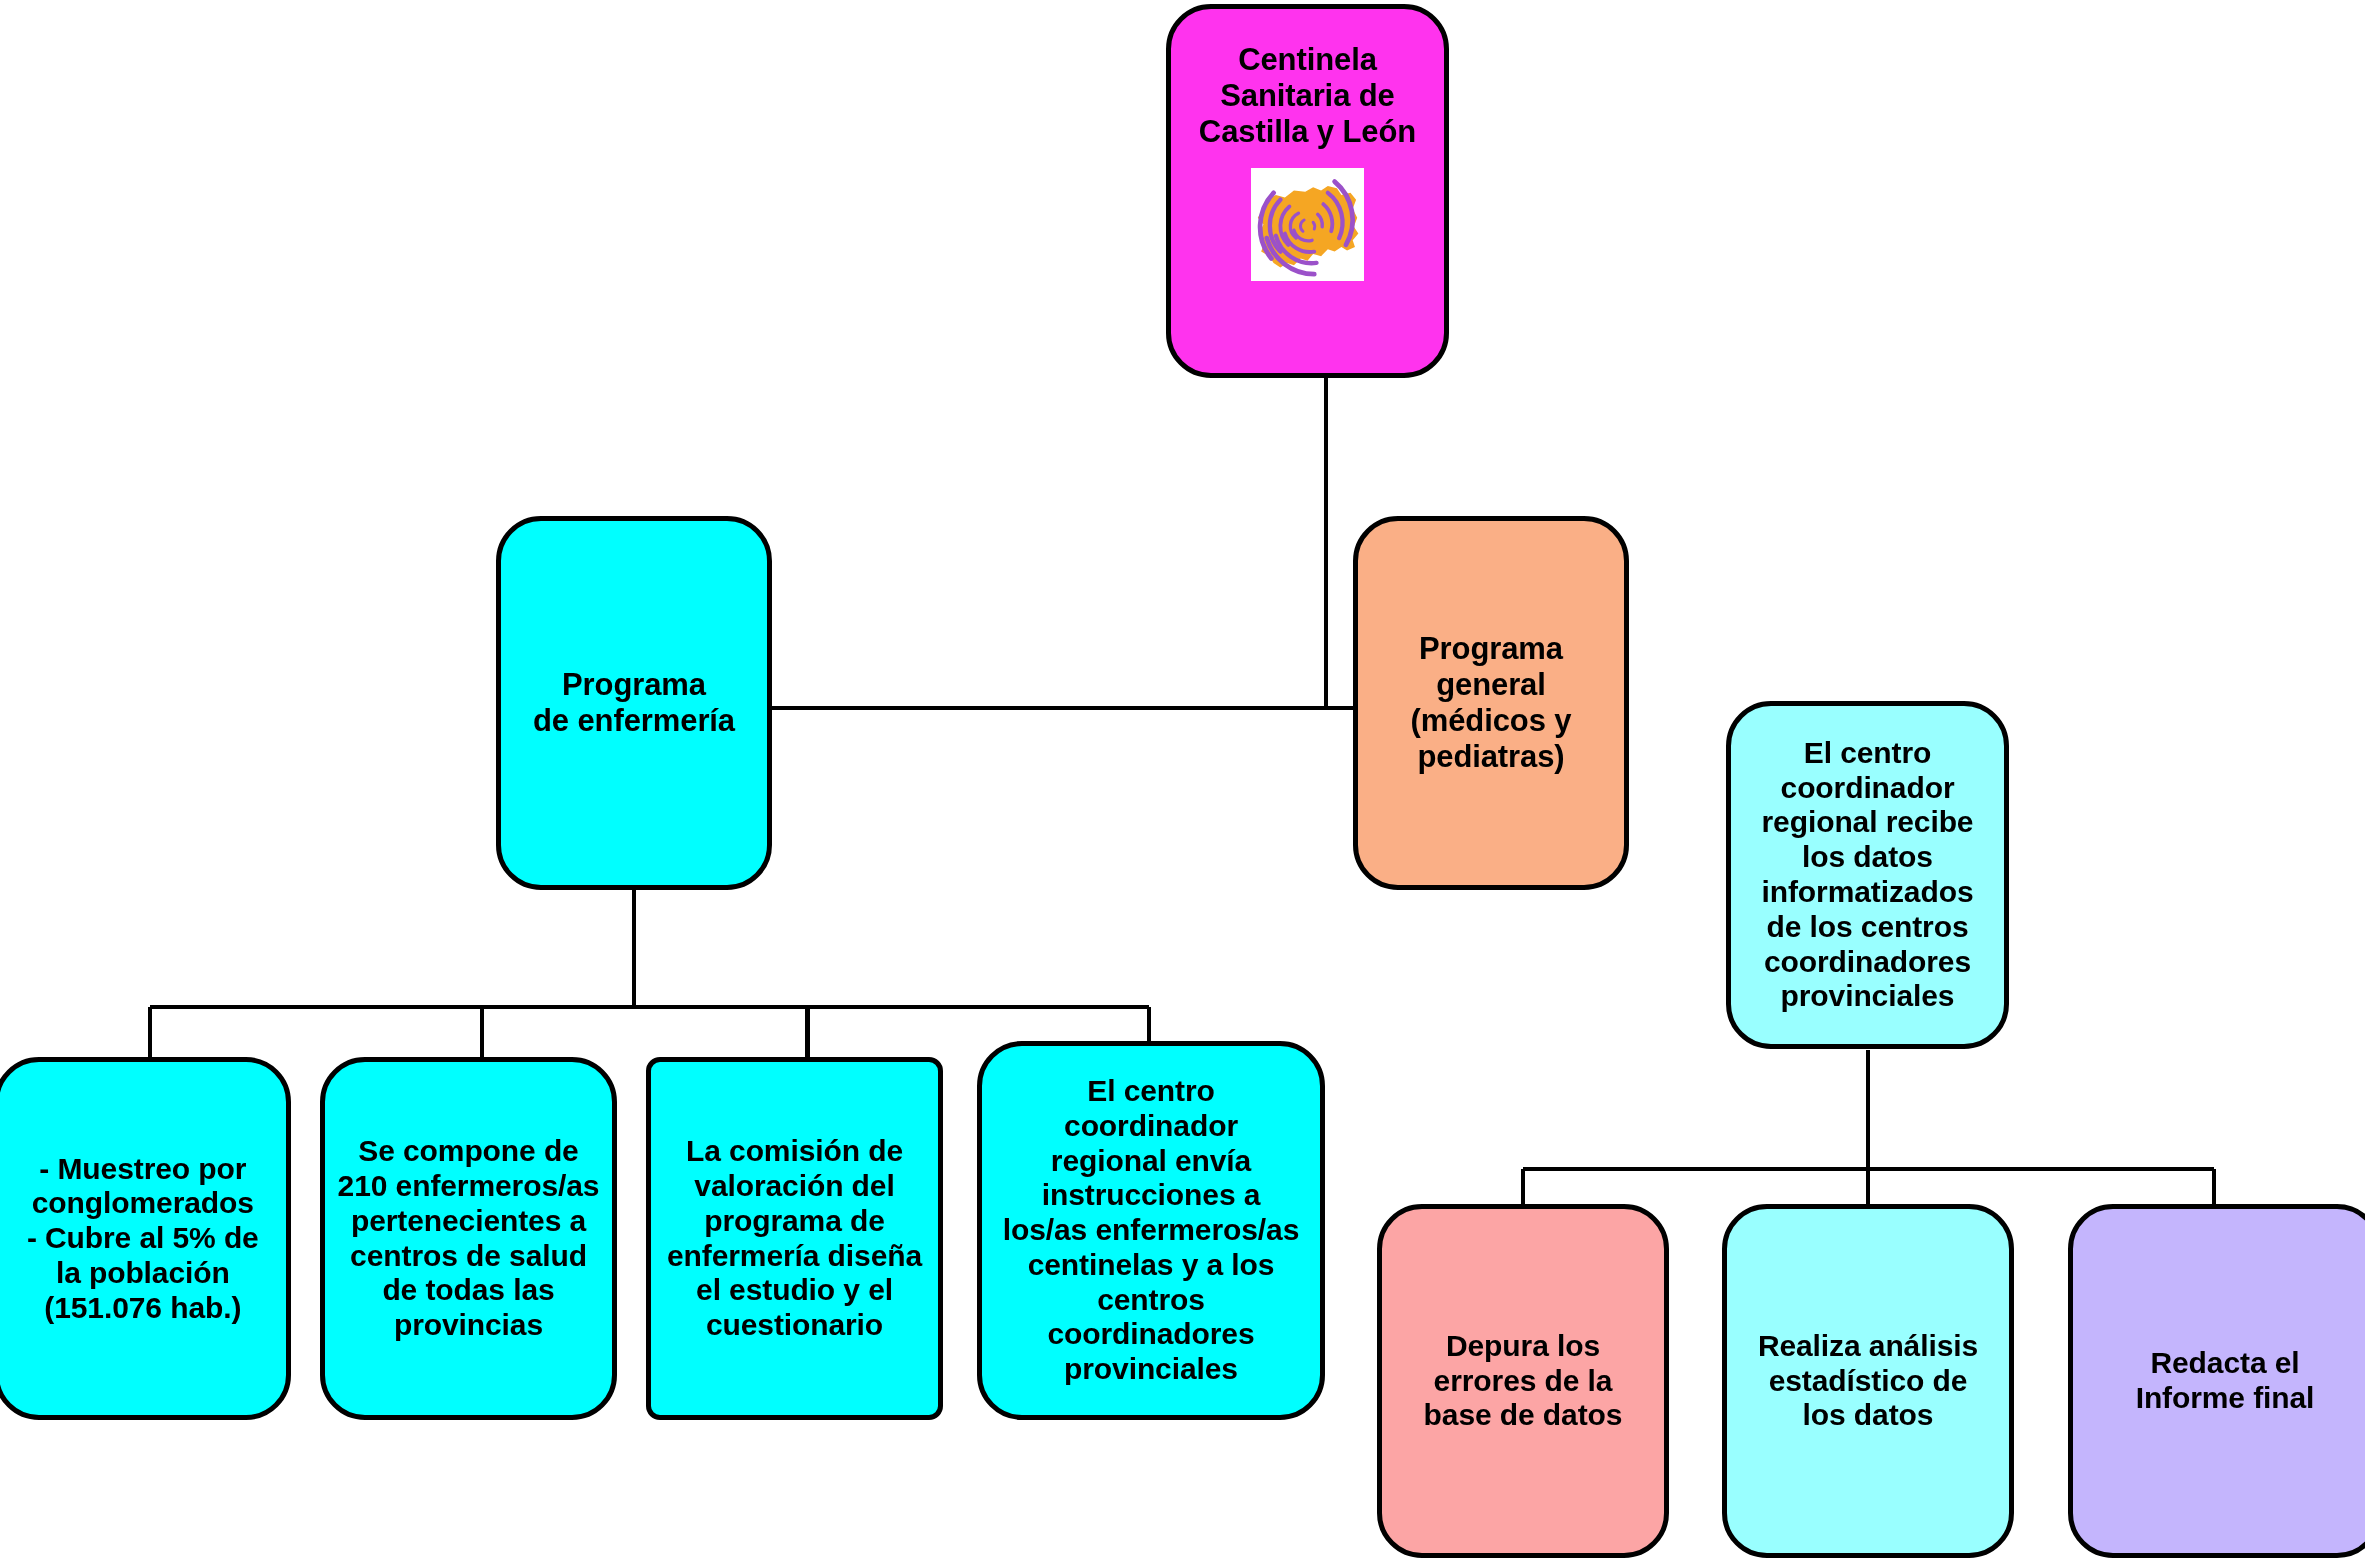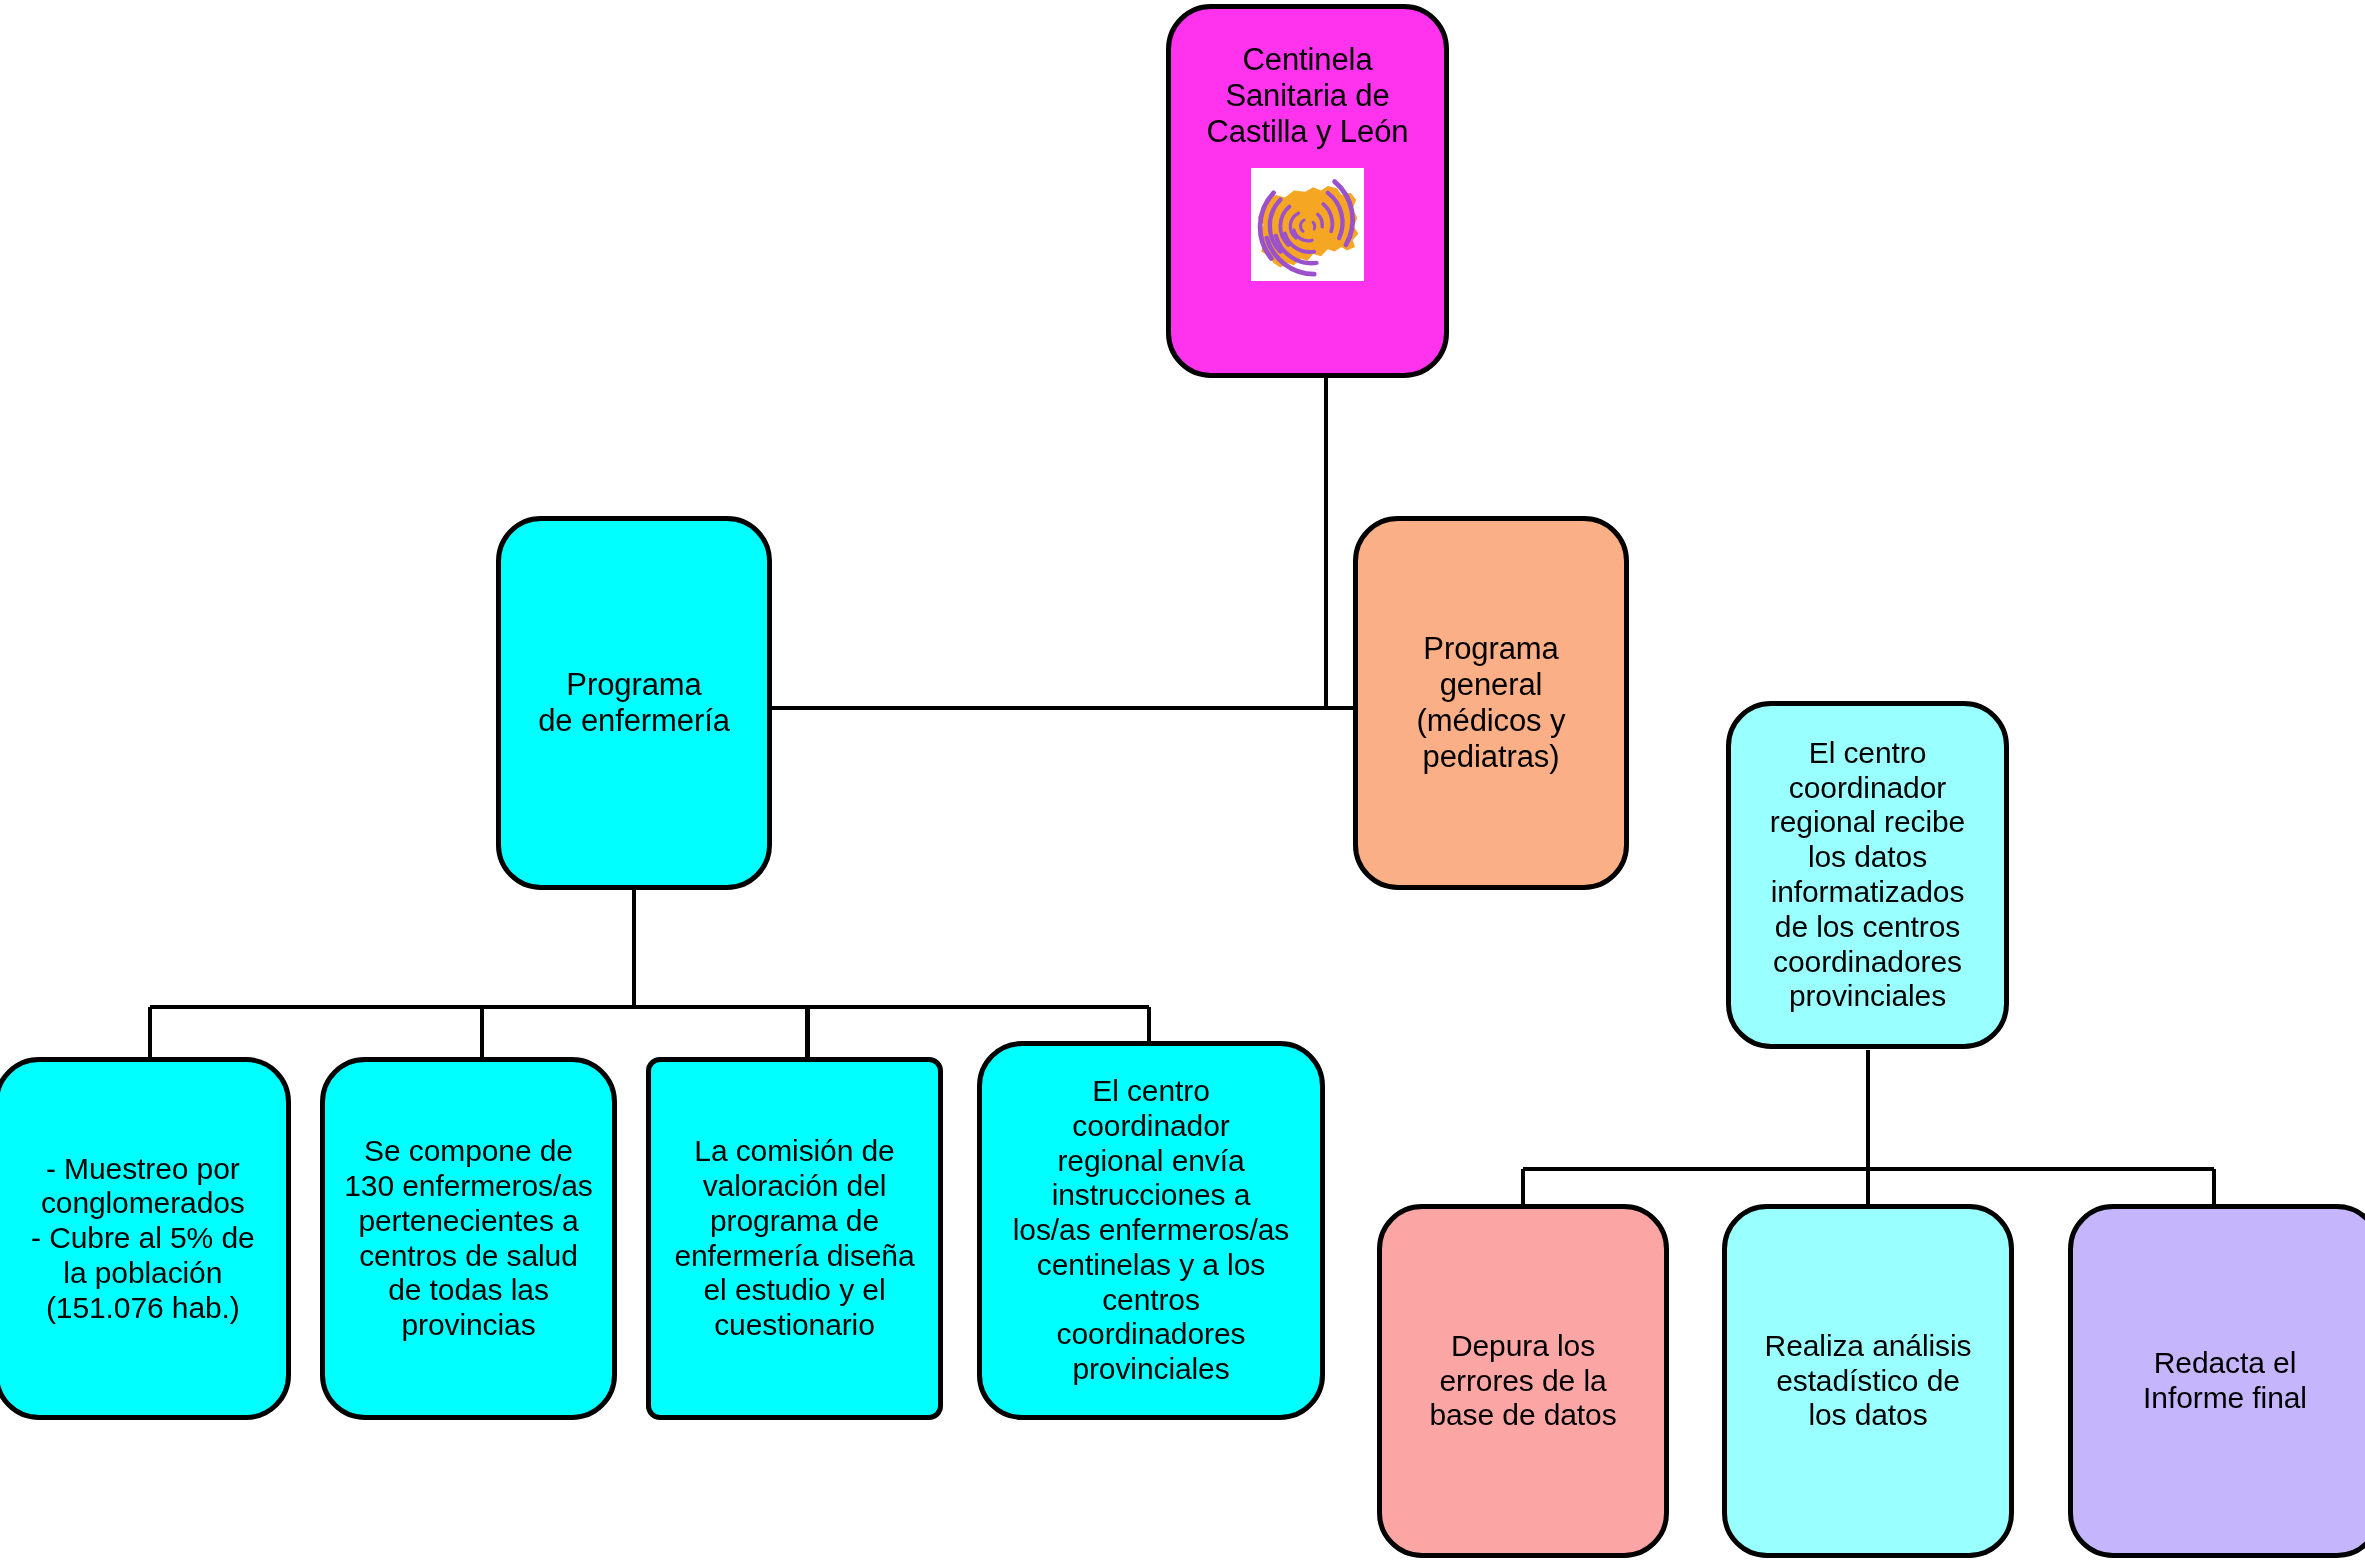--- a/index.html
+++ b/index.html
@@ -31,21 +31,21 @@
   .node {
     position: absolute;
     box-sizing: border-box;
     border: 5px solid #000000;
     border-radius: 45px;
     display: flex;
     align-items: center;
     justify-content: center;
     text-align: center;
     color: #000000;
-    font-weight: normal;
+    font-weight: bold;
     line-height: 1.16;
     letter-spacing: -0.1px;
     padding: 17px 7px;
     z-index: 5;
   }
   .node .label {
     white-space: pre-line;
     display: block;
     width: 100%;
   }
@@ -149,21 +149,21 @@
   <div class="node" id="node-muestreo" style="left: -5.7px; top: 1057px; width: 297px; height: 363px; background: rgb(0, 255, 255); font-size: 30px;">
     <span class="label">- Muestreo por
 conglomerados
 - Cubre al 5% de
 la población
 (151.076 hab.)</span>
   </div>
 
   <div class="node" id="node-130-enfermeros" style="left: 320px; top: 1057px; width: 297px; height: 363px; background: rgb(0, 255, 255); font-size: 30px;">
     <span class="label">Se compone de
-130 enfermeros/as
+210 enfermeros/as
 pertenecientes a
 centros de salud
 de todas las
 provincias</span>
   </div>
 
   <div class="node" id="node-comision-valoracion" style="left: 646px; top: 1057px; width: 297px; height: 363px; background: rgb(0, 255, 255); font-size: 30px; border-radius: 14px;">
     <span class="label">La comisión de
 valoración del
 programa de

